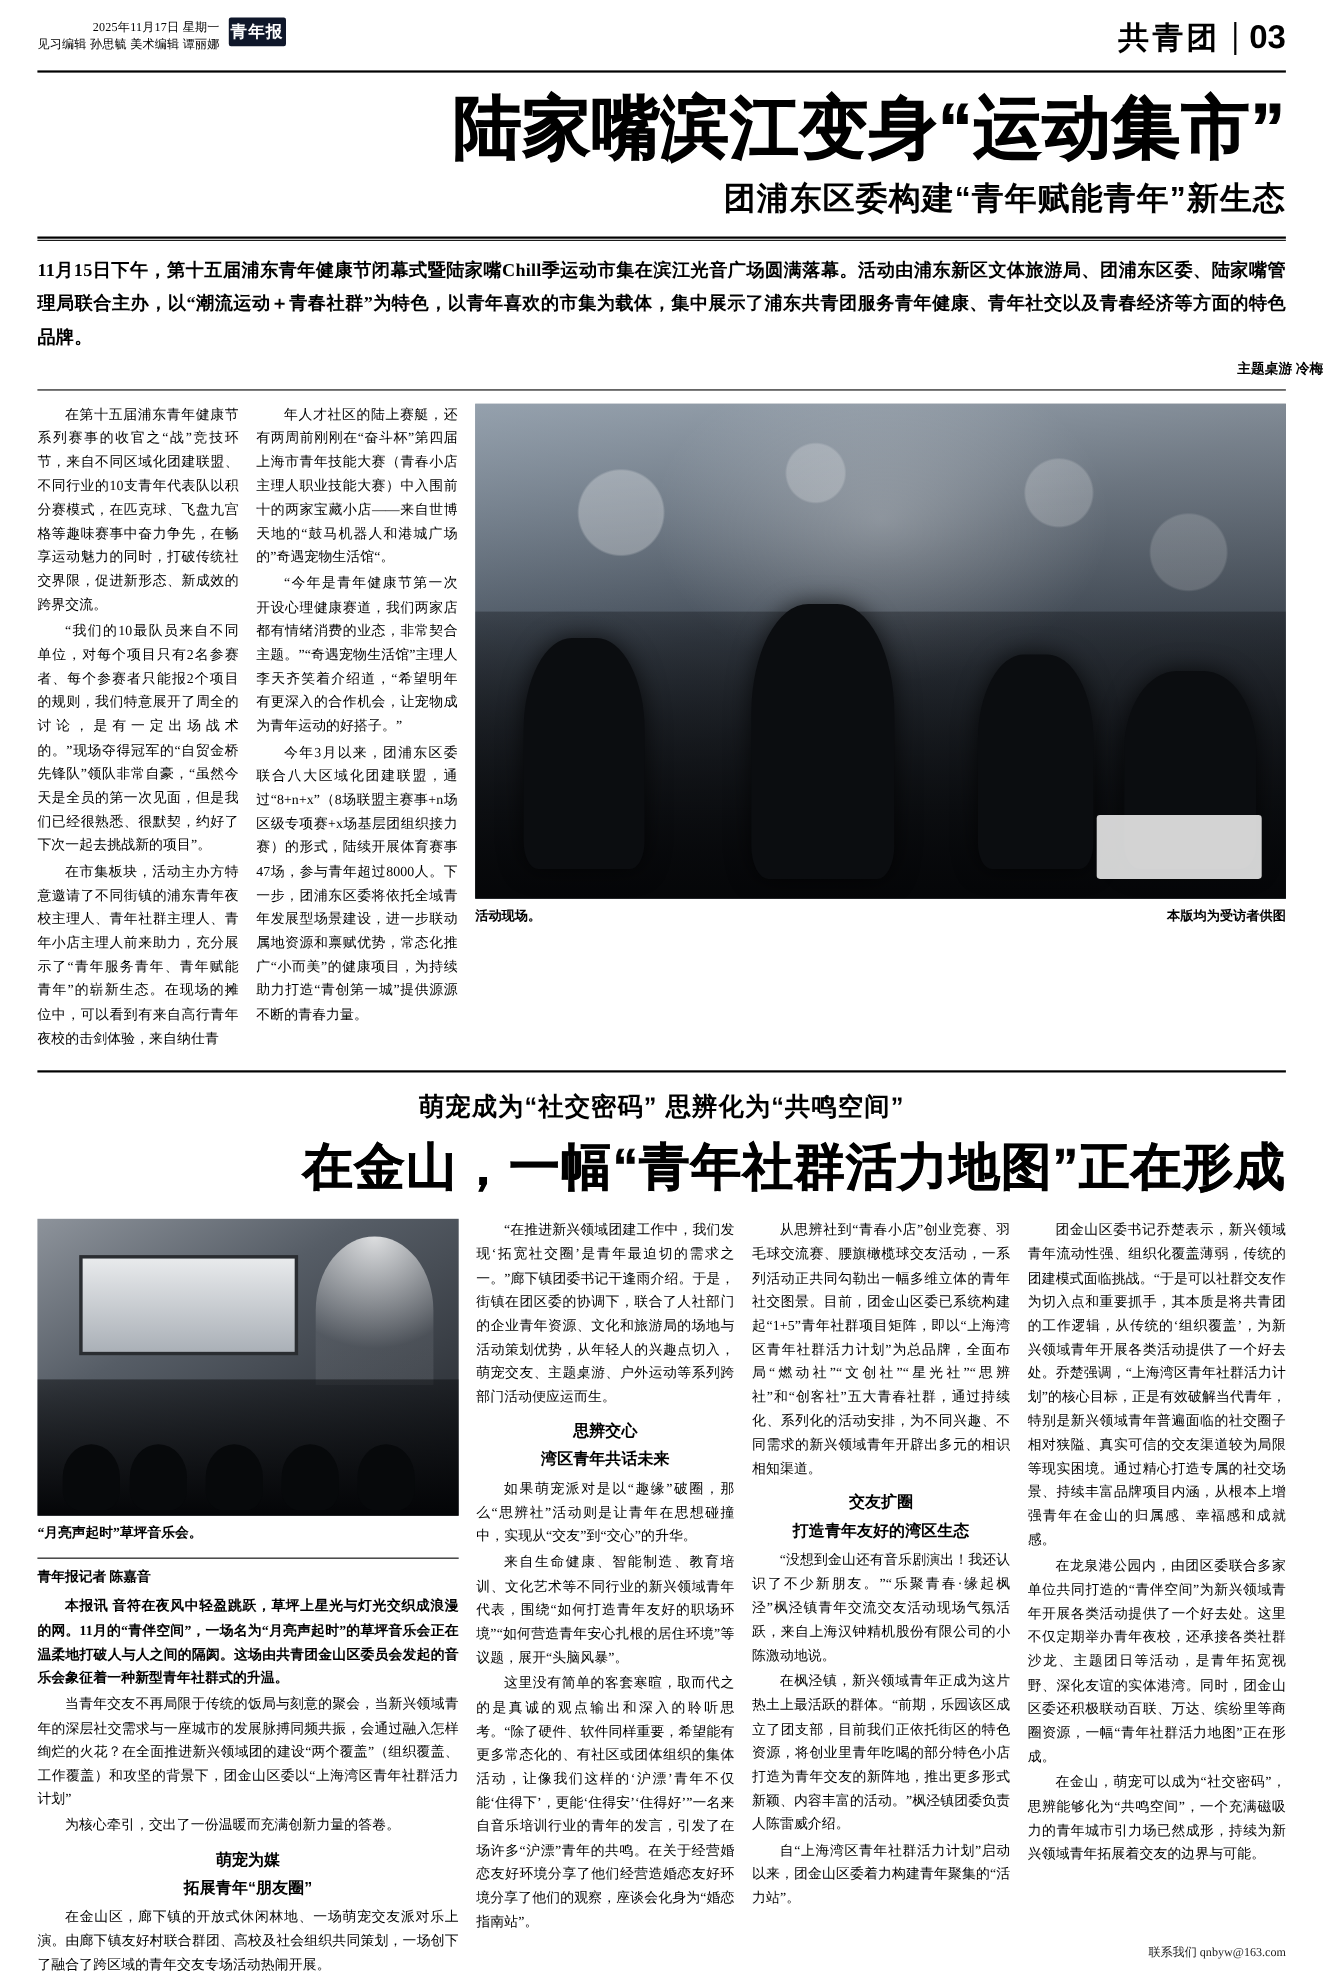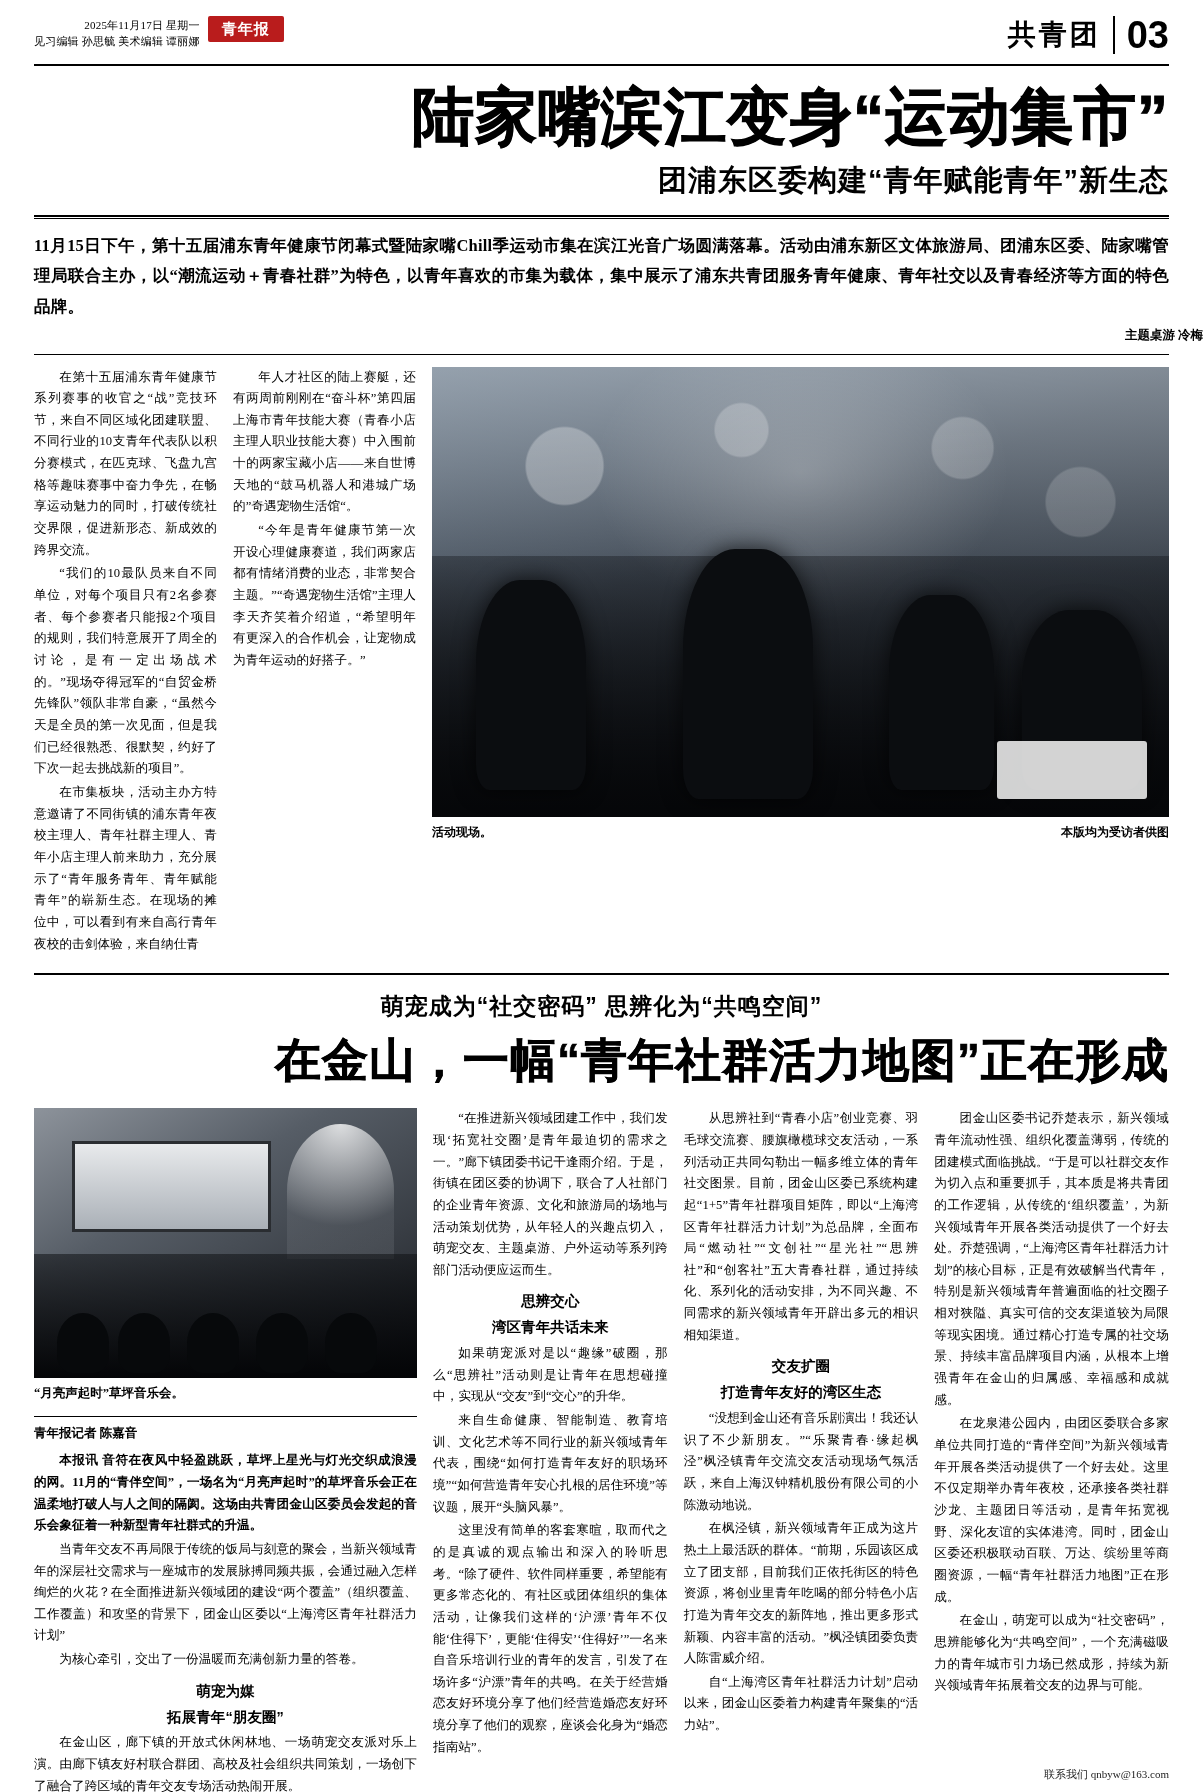--- a/index.html
+++ b/index.html
@@ -35,23 +35,23 @@
     padding-top: 2px;
   }
   .masthead-dates {
     font-size: 11px;
     line-height: 1.45;
     text-align: right;
     padding-top: 2px;
     letter-spacing: 0.2px;
   }
   .logo-box {
-    width: 76px;
+    width: 52px;
     height: 26px;
-    background: #b91c1c;
+    background: #0f172a;
     color: #fff;
     font-family: "Liberation Serif", serif;
     font-size: 15px;
     font-weight: bold;
     display: flex;
     align-items: center;
     justify-content: center;
     letter-spacing: 1px;
     border-radius: 2px;
   }
@@ -62,21 +62,21 @@
     padding-top: 2px;
   }
   .section-name {
     font-family: "Liberation Sans", sans-serif;
     font-size: 28px;
     font-weight: bold;
     letter-spacing: 3px;
   }
   .page-num {
     font-family: "Liberation Sans", sans-serif;
-    font-size: 38px;
+    font-size: 30px;
     font-weight: bold;
     border-left: 2px solid #000;
     padding-left: 12px;
     line-height: 1;
   }
 
   
   .headline-wrap { margin: 18px 34px 0 34px; text-align: right; }
   .headline {
     font-family: "Liberation Sans", sans-serif;
@@ -268,20 +268,21 @@
 
   <div class="top-body">
     <div class="col-text">
       <p>在第十五届浦东青年健康节系列赛事的收官之“战”竞技环节，来自不同区域化团建联盟、不同行业的10支青年代表队以积分赛模式，在匹克球、飞盘九宫格等趣味赛事中奋力争先，在畅享运动魅力的同时，打破传统社交界限，促进新形态、新成效的跨界交流。</p>
       <p>“我们的10最队员来自不同单位，对每个项目只有2名参赛者、每个参赛者只能报2个项目的规则，我们特意展开了周全的讨论，是有一定出场战术的。”现场夺得冠军的“自贸金桥先锋队”领队非常自豪，“虽然今天是全员的第一次见面，但是我们已经很熟悉、很默契，约好了下次一起去挑战新的项目”。</p>
       <p>在市集板块，活动主办方特意邀请了不同街镇的浦东青年夜校主理人、青年社群主理人、青年小店主理人前来助力，充分展示了“青年服务青年、青年赋能青年”的崭新生态。在现场的摊位中，可以看到有来自高行青年夜校的击剑体验，来自纳仕青</p>
     </div>
     <div class="col-text">
       <p>年人才社区的陆上赛艇，还有两周前刚刚在“奋斗杯”第四届上海市青年技能大赛（青春小店主理人职业技能大赛）中入围前十的两家宝藏小店——来自世博天地的“鼓马机器人和港城广场的”奇遇宠物生活馆“。</p>
       <p>“今年是青年健康节第一次开设心理健康赛道，我们两家店都有情绪消费的业态，非常契合主题。”“奇遇宠物生活馆”主理人李天齐笑着介绍道，“希望明年有更深入的合作机会，让宠物成为青年运动的好搭子。”</p>
+      <p>今年3月以来，团浦东区委联合八大区域化团建联盟，通过“8+n+x”（8场联盟主赛事+n场区级专项赛+x场基层团组织接力赛）的形式，陆续开展体育赛事47场，参与青年超过8000人。下一步，团浦东区委将依托全域青年发展型场景建设，进一步联动属地资源和禀赋优势，常态化推广“小而美”的健康项目，为持续助力打造“青创第一城”提供源源不断的青春力量。</p>
     </div>
     <div>
       <div class="photo-main">
         <div class="mural"></div>
         <div class="stagelight"></div>
         <div class="band"></div>
         <div class="fig f1"></div>
         <div class="fig f2"></div>
         <div class="fig f3"></div>
         <div class="fig f4"></div>

